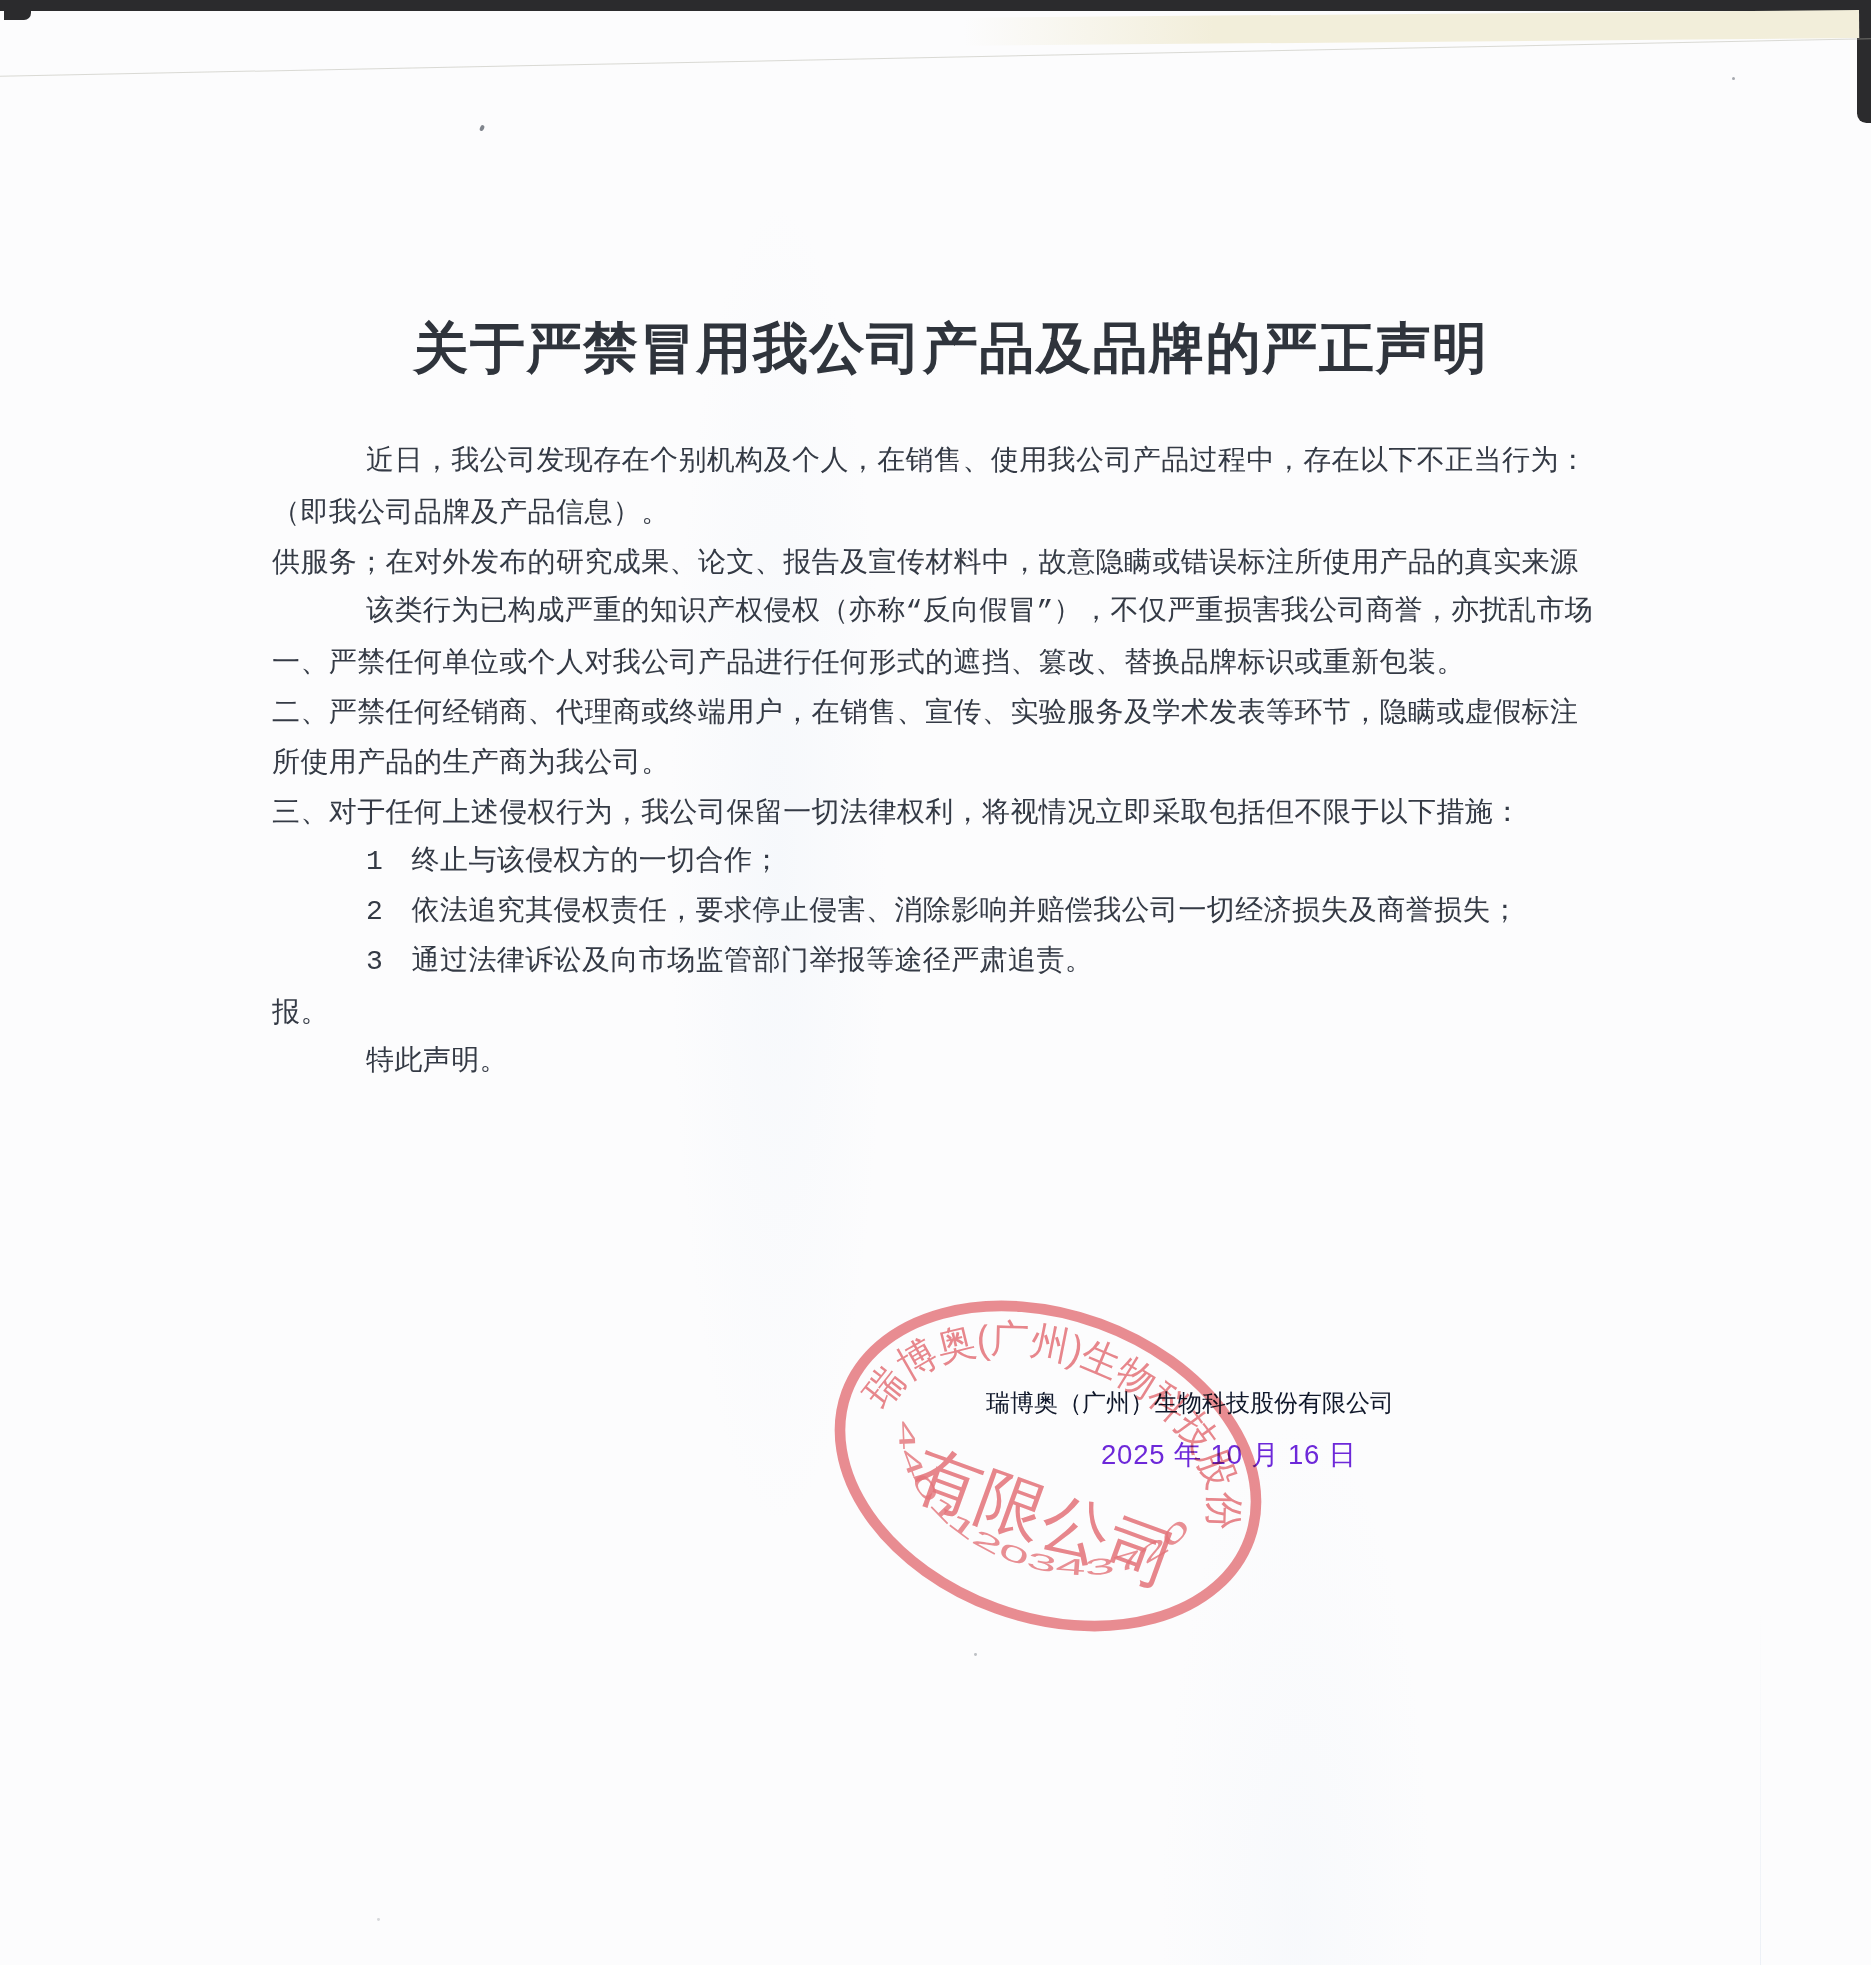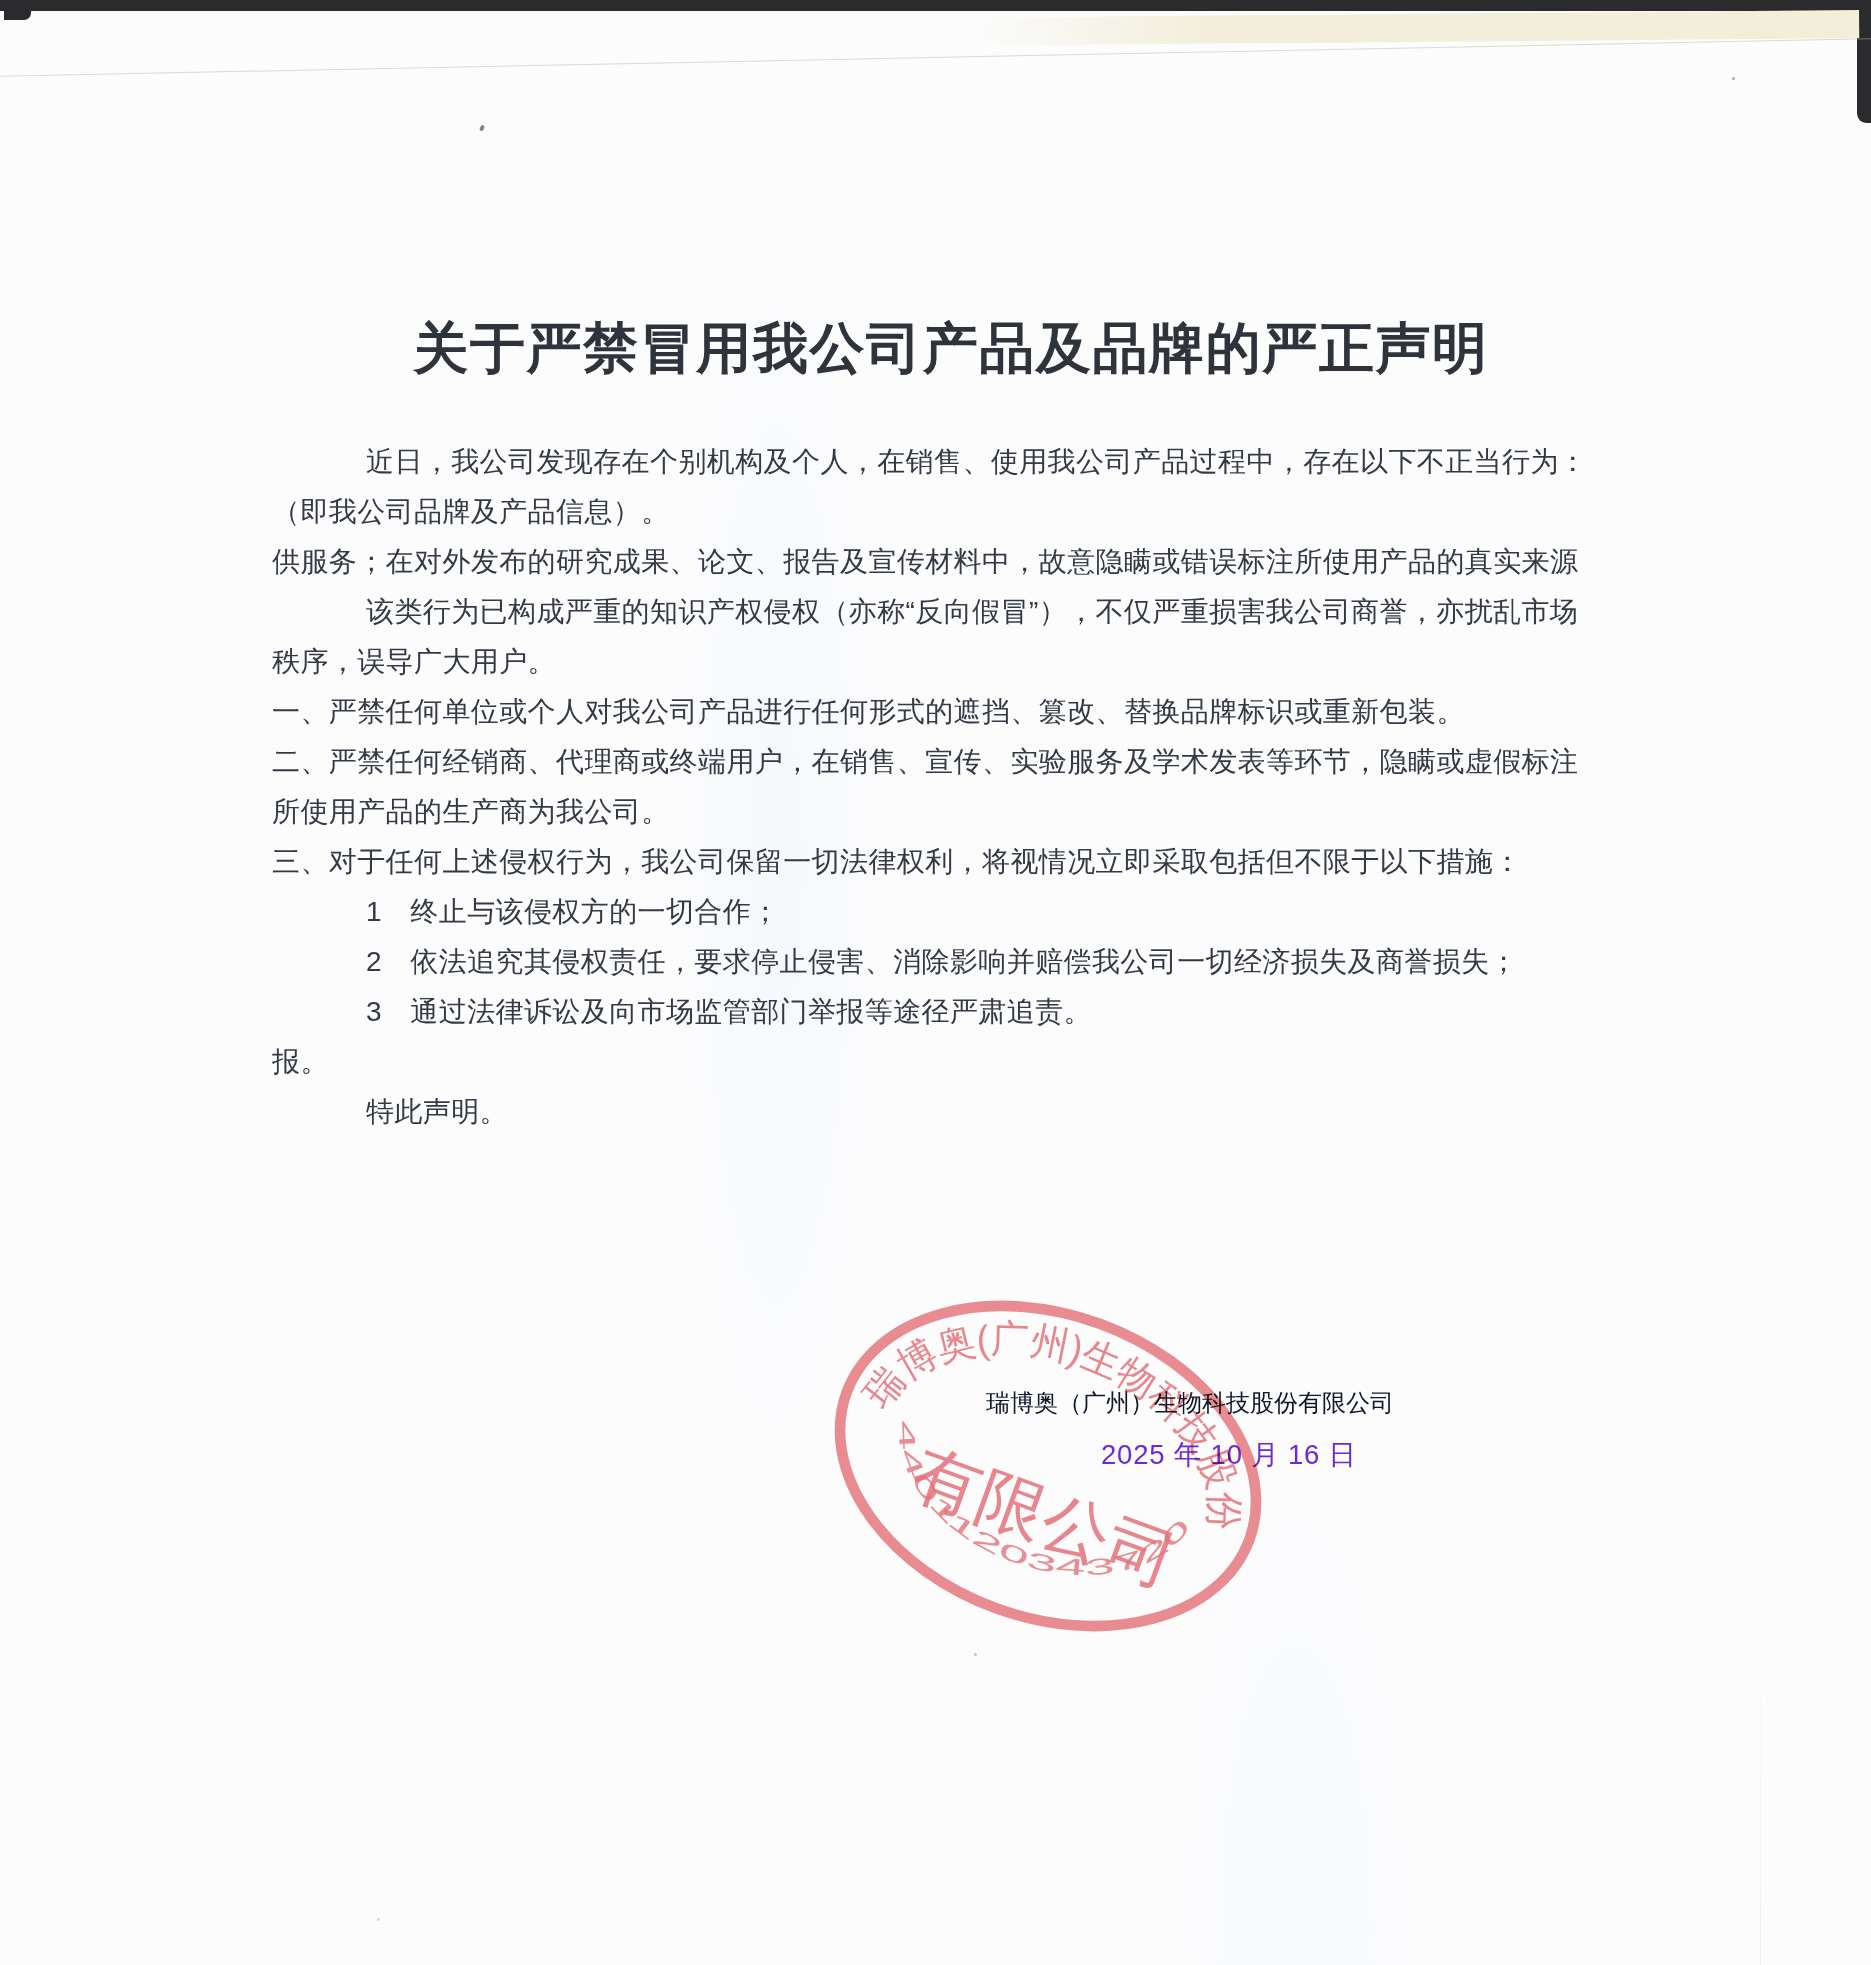--- a/index.html
+++ b/index.html
@@ -45,21 +45,21 @@
     margin:0;text-align:center;
     font-size:55px;font-weight:600;letter-spacing:1.6px;
     color:#2f343c;
     padding-left:15px;
   }
   .doc-body{
     position:absolute;left:272px;top:437px;width:1333px;
     font-size:28px;color:#343a45;letter-spacing:0.4px;
   }
   .doc-body .line{height:50px;line-height:50px;white-space:nowrap;}
-  .doc-body .line.indent{padding-left:94px;}
+  .doc-body .line.indent{padding-left:94px;font-family:Liberation Mono, monospace;}
 
   .sig-company{
     position:absolute;left:986px;top:1387px;
     font-size:24px;color:#0f172a;letter-spacing:0;white-space:nowrap;
   }
   .sig-date{
     position:absolute;left:1101px;top:1437px;
     font-size:27.5px;color:#6d28d9;letter-spacing:0.8px;white-space:nowrap;
   }
   .stamp{
@@ -87,21 +87,20 @@
   <div class="speck speck-5"></div>
 
   <h1 class="doc-title">关于严禁冒用我公司产品及品牌的严正声明</h1>
 
   <div class="doc-body">
 
   <div class="line indent">近日，我公司发现存在个别机构及个人，在销售、使用我公司产品过程中，存在以下不正当行为：</div>
       <div class="line">（即我公司品牌及产品信息）。</div>
       <div class="line">供服务；在对外发布的研究成果、论文、报告及宣传材料中，故意隐瞒或错误标注所使用产品的真实来源</div>
       <div class="line indent">该类行为已构成严重的知识产权侵权（亦称“反向假冒”），不仅严重损害我公司商誉，亦扰乱市场</div>
-      <div class="line">秩序，误导广大用户。</div>
       <div class="line">一、严禁任何单位或个人对我公司产品进行任何形式的遮挡、篡改、替换品牌标识或重新包装。</div>
       <div class="line">二、严禁任何经销商、代理商或终端用户，在销售、宣传、实验服务及学术发表等环节，隐瞒或虚假标注</div>
       <div class="line">所使用产品的生产商为我公司。</div>
       <div class="line">三、对于任何上述侵权行为，我公司保留一切法律权利，将视情况立即采取包括但不限于以下措施：</div>
       <div class="line indent">1　终止与该侵权方的一切合作；</div>
       <div class="line indent">2　依法追究其侵权责任，要求停止侵害、消除影响并赔偿我公司一切经济损失及商誉损失；</div>
       <div class="line indent">3　通过法律诉讼及向市场监管部门举报等途径严肃追责。</div>
       <div class="line">报。</div>
       <div class="line indent">特此声明。</div>
     </div>

